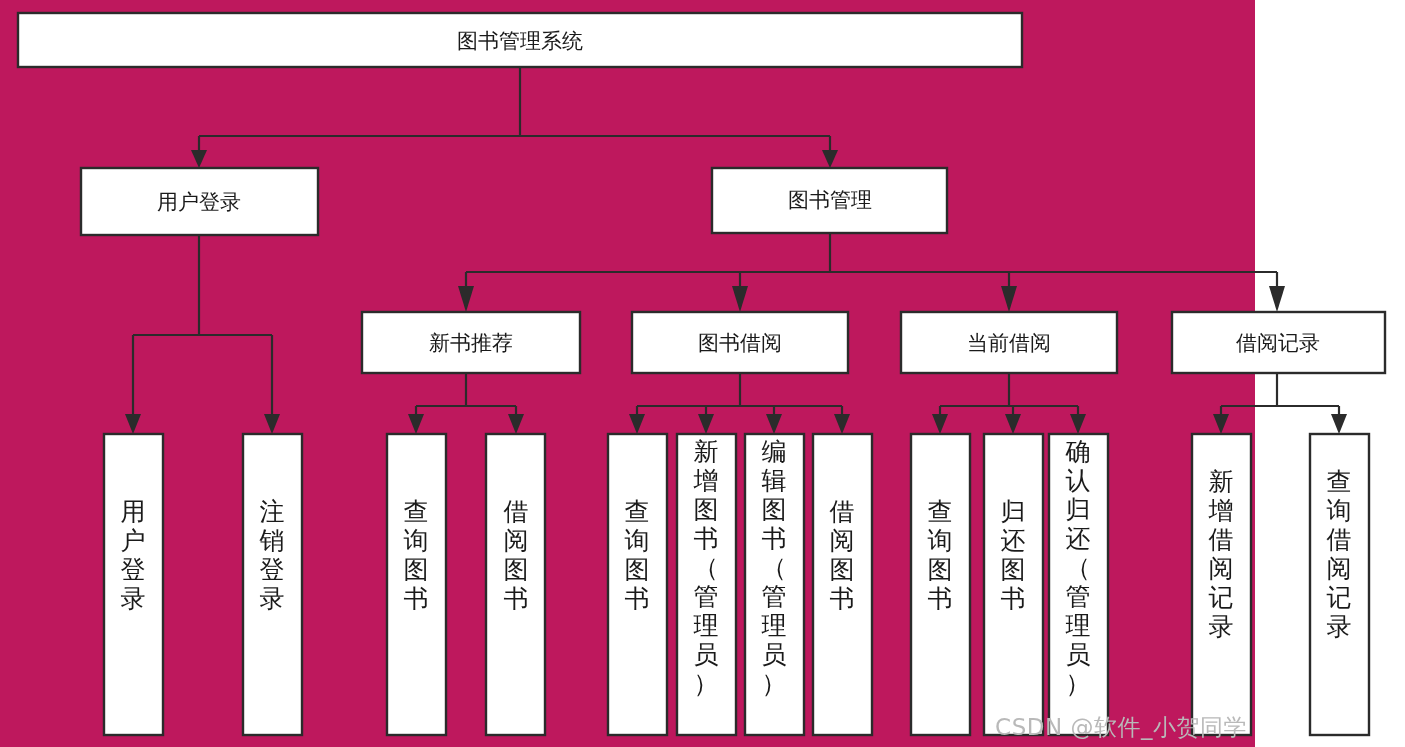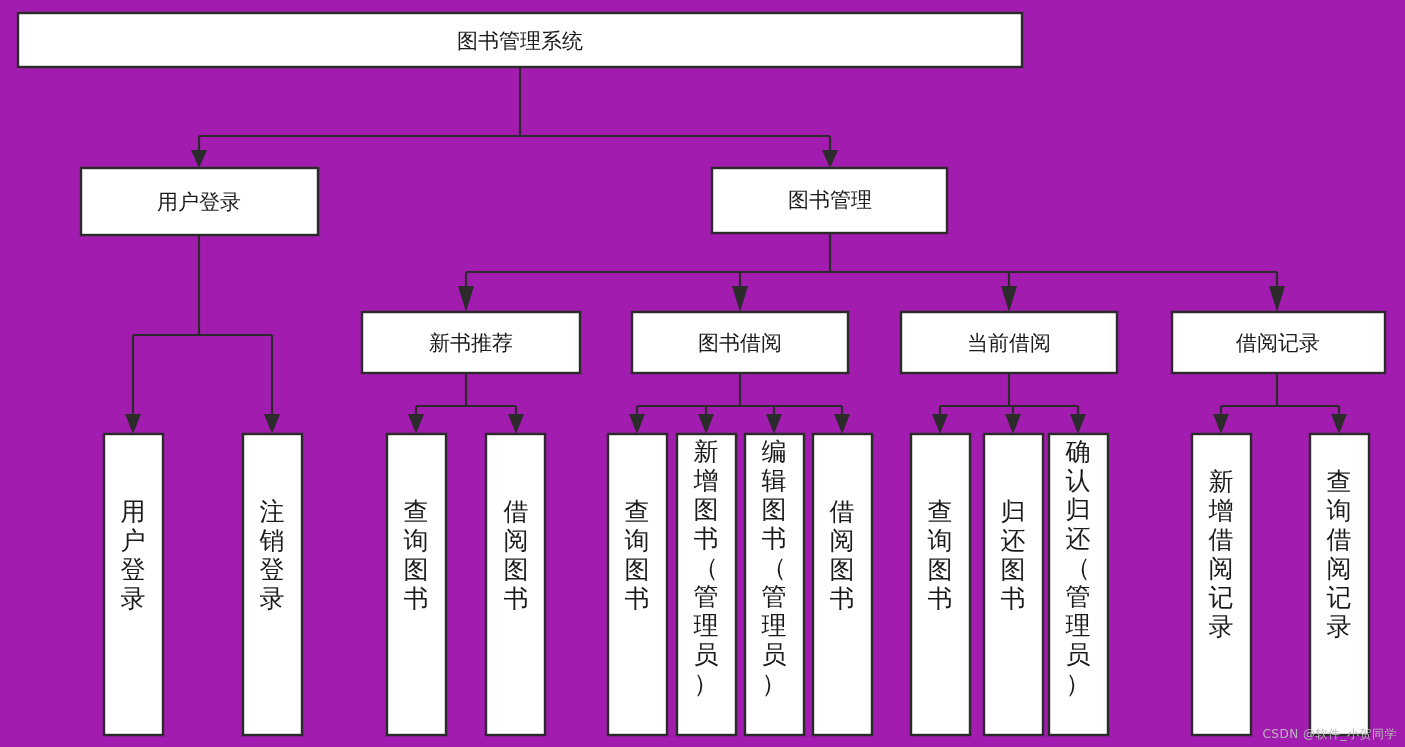--- a/index.html
+++ b/index.html
@@ -9,23 +9,23 @@
     background: #ffffff;
   }
   body {
     width: 1405px;
     height: 747px;
     overflow: hidden;
     font-family: "DejaVu Sans", "Liberation Sans", sans-serif;
   }
   #diagram-root {
     position: relative;
-    width: 1405px;
+    width: 1255px;
     height: 747px;
-    background: #a21caf;
+    background: #be185d;
   }
   svg#flowchart {
     position: absolute;
     left: 0;
     top: 0;
     width: 1405px;
     height: 747px;
     display: block;
   }
   .node-box {
@@ -56,21 +56,21 @@
   }
   .arrow-head {
     fill: #2b2b2b;
     stroke: none;
   }
   .watermark {
     position: absolute;
     right: 8px;
     bottom: 4px;
     font-family: "DejaVu Sans", "Liberation Sans", sans-serif;
-    font-size: 12px;
+    font-size: 23px;
     color: #b9b9b9;
     letter-spacing: 0.5px;
     white-space: nowrap;
     pointer-events: none;
   }
 </style>
 </head>
 <body>
 
 <div id="diagram-root">

